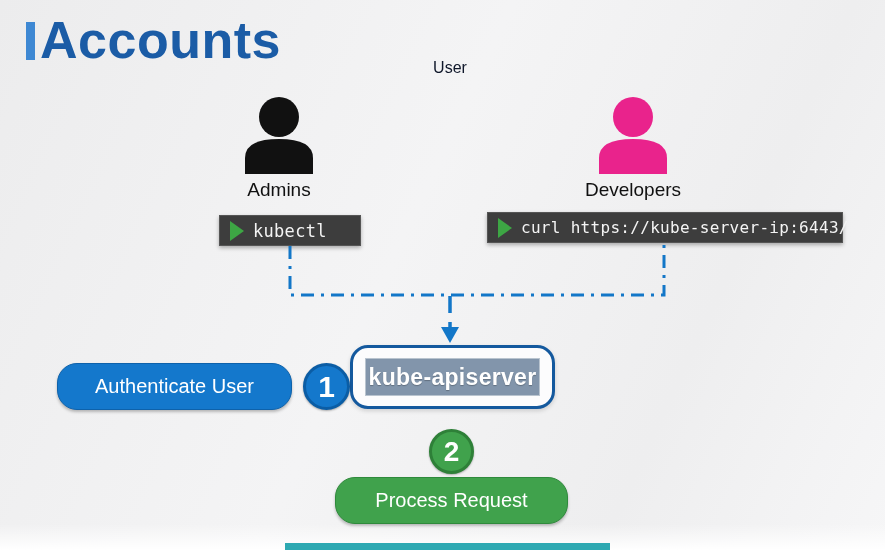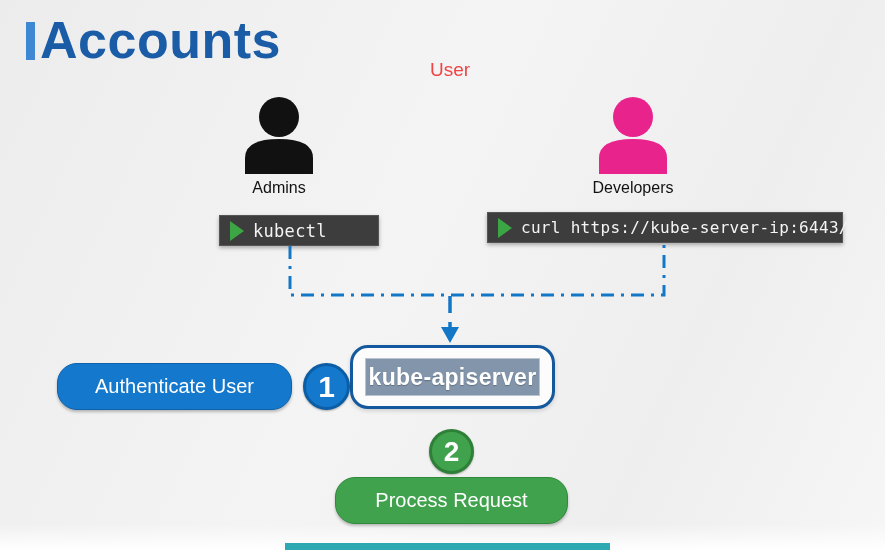--- a/index.html
+++ b/index.html
@@ -11,33 +11,33 @@
   .bottom-fade{position:absolute;left:0;right:0;bottom:0;height:26px;
     background:linear-gradient(to bottom,rgba(255,255,255,0),#ffffff);}
 
   
   .title-wrap{position:absolute;left:26px;top:14px;display:flex;align-items:center;}
   .title-bar{width:9px;height:38px;background:#3e88d3;margin-right:5px;margin-top:2px;}
   .title-text{font-size:52px;font-weight:700;color:#1b5ca6;letter-spacing:.5px;line-height:1;}
 
   
   .user-label{position:absolute;left:405px;top:59px;width:90px;text-align:center;
-    font-size:19px;color:#ef4444;}
+    font-size:16px;color:#0f172a;}
 
   
   .actor{position:absolute;width:112px;display:flex;flex-direction:column;align-items:center;}
   .actor-admins{left:223px;top:96px;}
   .actor-developers{left:577px;top:96px;}
-  .actor-label{margin-top:5px;font-size:16px;color:#111;}
+  .actor-label{margin-top:5px;font-size:19px;color:#111;}
 
   
   .terminal{position:absolute;height:31px;background:#3d3d3d;border:1px solid #555;
     box-shadow:0 2px 4px rgba(0,0,0,.3);display:flex;align-items:center;
     padding:0 10px;box-sizing:border-box;}
-  .terminal-kubectl{left:219px;top:215px;width:160px;text-align:center;}
+  .terminal-kubectl{left:219px;top:215px;width:142px;text-align:center;}
   .terminal-curl{left:487px;top:212px;width:356px;}
   .play-icon{width:0;height:0;border-left:14px solid #3da644;
     border-top:10px solid transparent;border-bottom:10px solid transparent;
     margin-right:9px;flex:0 0 auto;}
   .terminal-text{font-family:"DejaVu Sans Mono", monospace;color:#f4f4f4;
     font-size:16px;letter-spacing:.3px;white-space:nowrap;}
   .terminal-kubectl .terminal-text{font-size:17px;}
 
   
   .connectors{position:absolute;left:0;top:0;}

